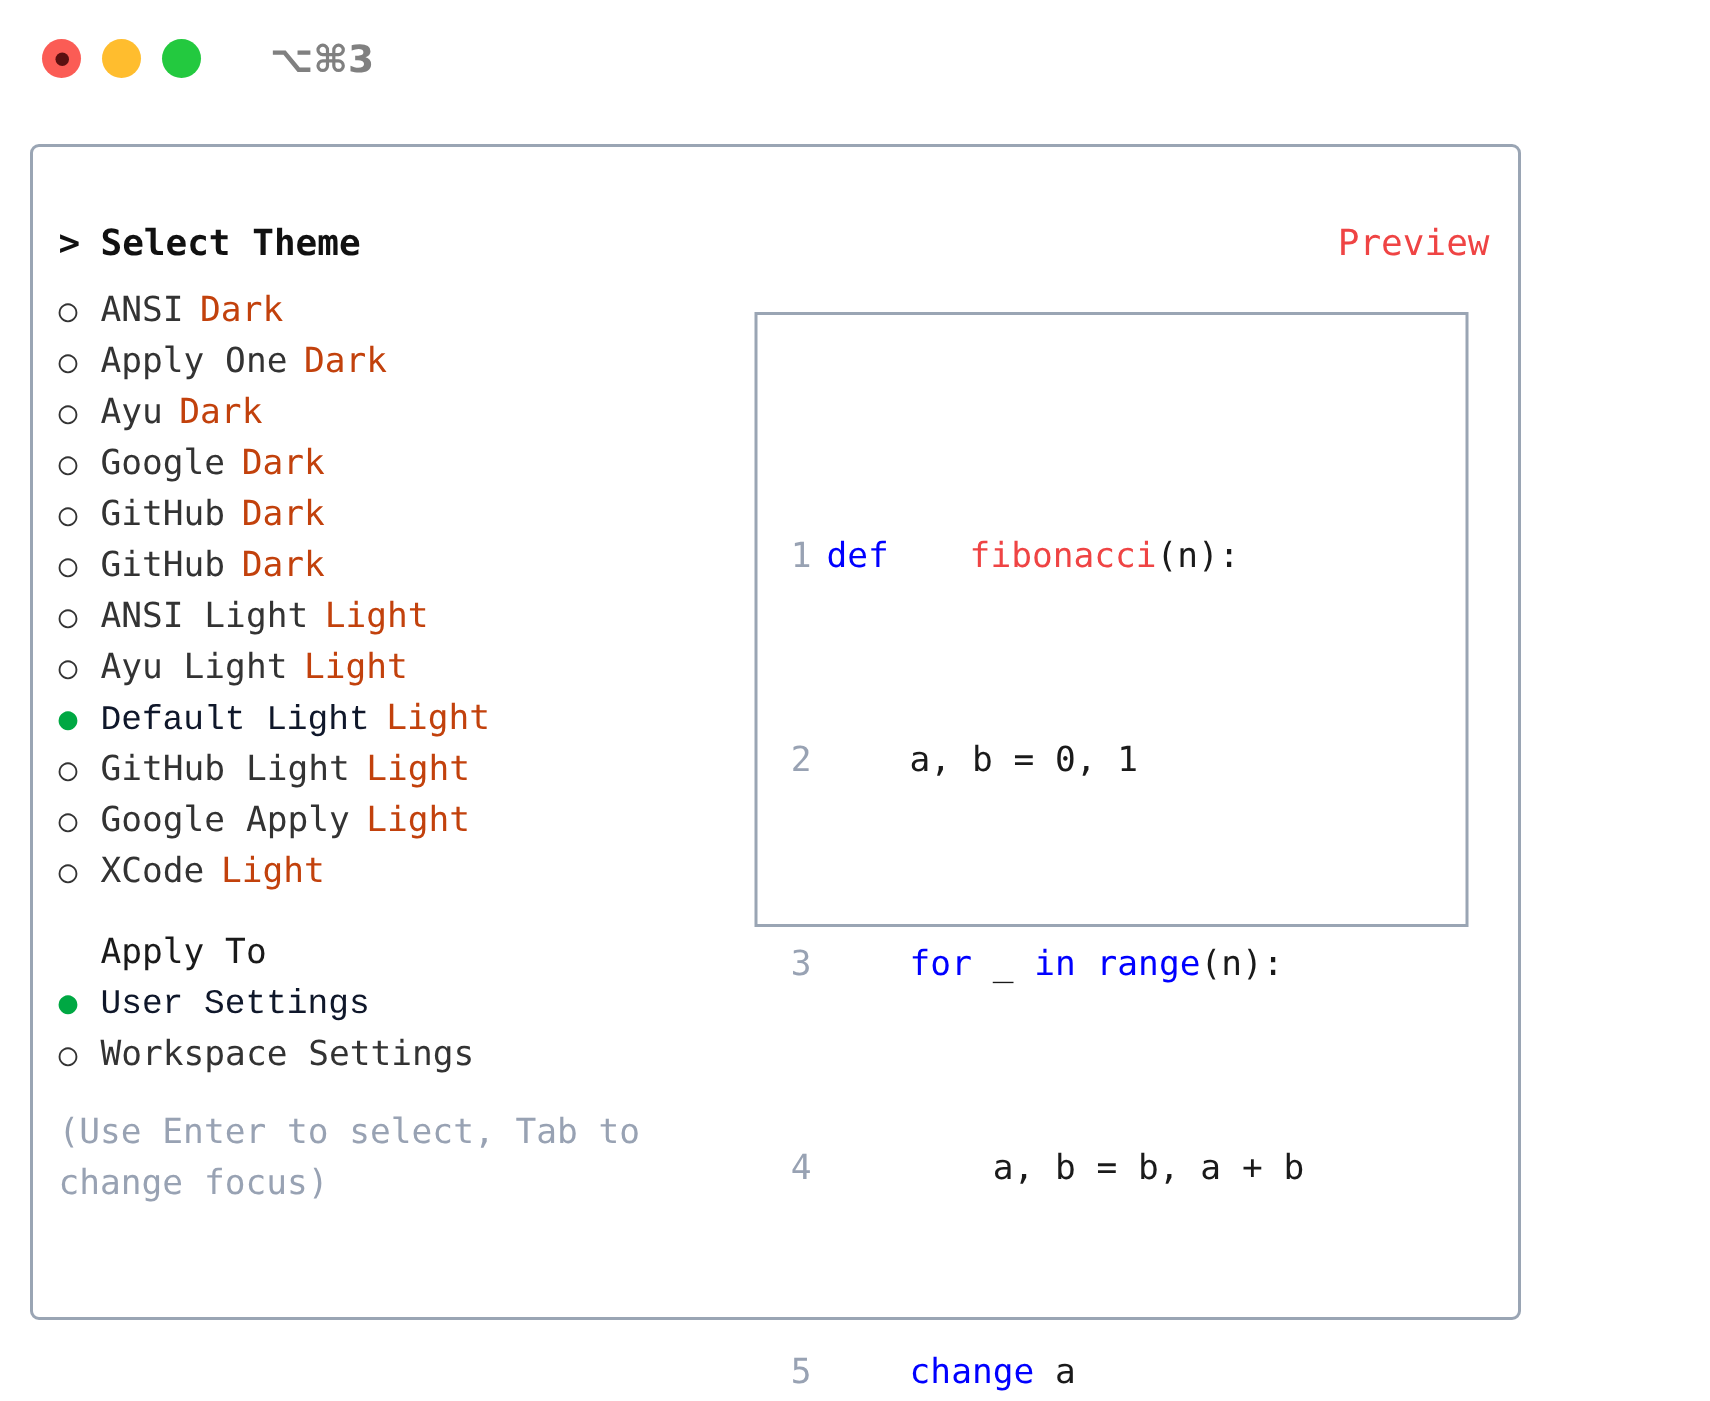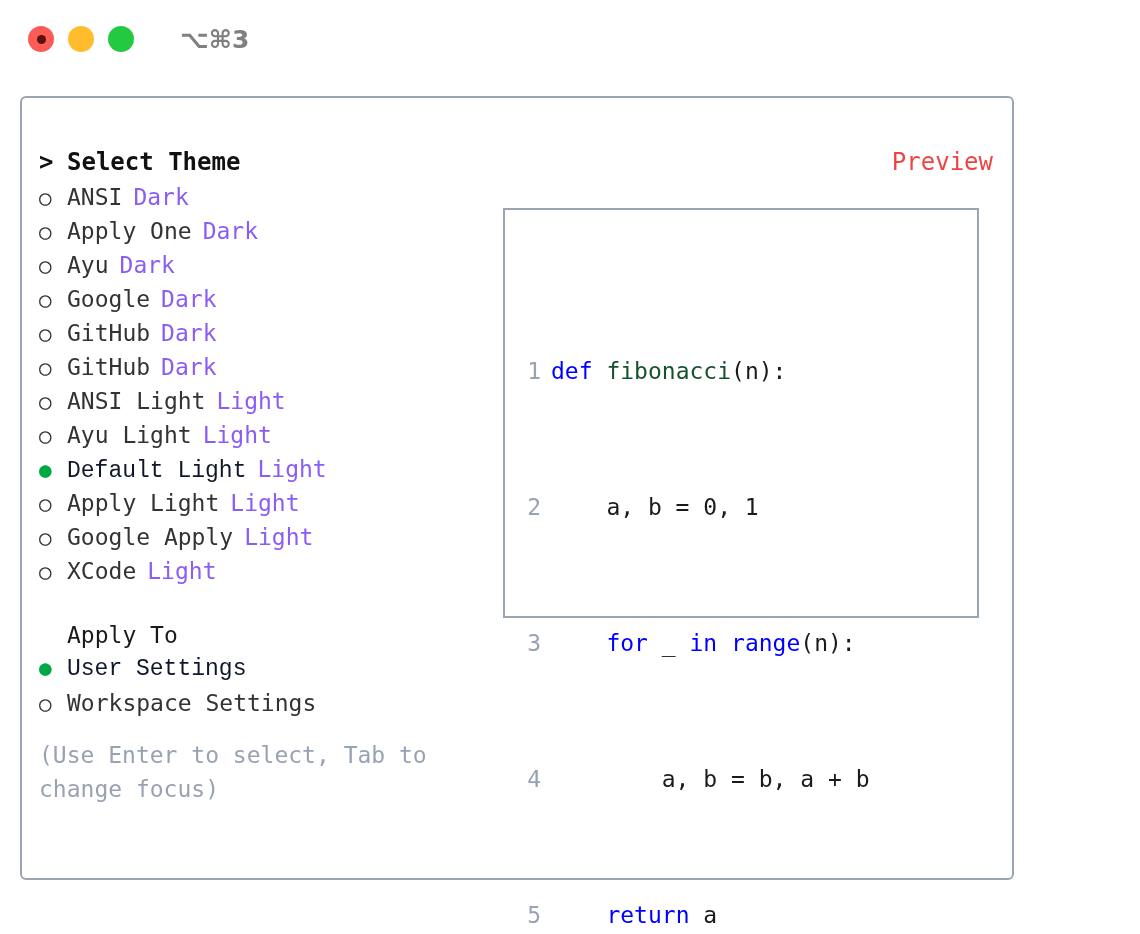--- a/index.html
+++ b/index.html
@@ -101,22 +101,23 @@
     display: inline-block;
     width: 28px;
     flex: 0 0 28px;
     color: #333333;
     font-size: 21px;
   }
   .marker.sel { color: #00a843; }
   .label { color: #333333; }
   .label.sel { color: #0f172a; font-family: Liberation Mono, monospace; }
   .variant {
-    color: #8b5cf6;
+    color: #c2410c;
     margin-left: 11px;
+    margin-top: 10px;
   }
 
   .header-row {
     display: flex;
     align-items: baseline;
     height: 36px;
     font-size: 24px;
     font-weight: bold;
     color: #111111;
     white-space: pre;
@@ -179,21 +180,21 @@
   .lno {
     display: inline-block;
     width: 22px;
     flex: 0 0 22px;
     text-align: right;
     color: #98a2b3;
     margin-right: 10px;
   }
   .ctext { white-space: pre; color: #1a1a1a; }
   .kw  { color: #0000ff; }
-  .fn  { color: #14532d; }
+  .fn  { color: #ef4444; margin-left: 40px; }
   .pl  { color: #1a1a1a; }
 </style>
 </head>
 <body>
 
 <div class="page">
 
   <div class="titlebar">
     <div class="dots">
       <span class="dot red"></span>
@@ -262,21 +263,21 @@
         </div>
 
         <div class="row">
           <span class="marker sel">●</span>
           <span class="label sel">Default Light</span>
           <span class="variant">Light</span>
         </div>
 
         <div class="row">
           <span class="marker">○</span>
-          <span class="label">Apply Light</span>
+          <span class="label">GitHub Light</span>
           <span class="variant">Light</span>
         </div>
 
         <div class="row">
           <span class="marker">○</span>
           <span class="label">Google Apply</span>
           <span class="variant">Light</span>
         </div>
 
         <div class="row">
@@ -327,21 +328,21 @@
               <span class="ctext"><span class="pl">    </span><span class="kw">for</span><span class="pl"> _ </span><span class="kw">in</span><span class="pl"> </span><span class="kw">range</span><span class="pl">(n):</span></span>
             </div>
 
             <div class="cline">
               <span class="lno">4</span>
               <span class="ctext"><span class="pl">        a, b = b, a + b</span></span>
             </div>
 
             <div class="cline">
               <span class="lno">5</span>
-              <span class="ctext"><span class="pl">    </span><span class="kw">return</span><span class="pl"> a</span></span>
+              <span class="ctext"><span class="pl">    </span><span class="kw">change</span><span class="pl"> a</span></span>
             </div>
 
             
 
             
 
             
 
             
 

